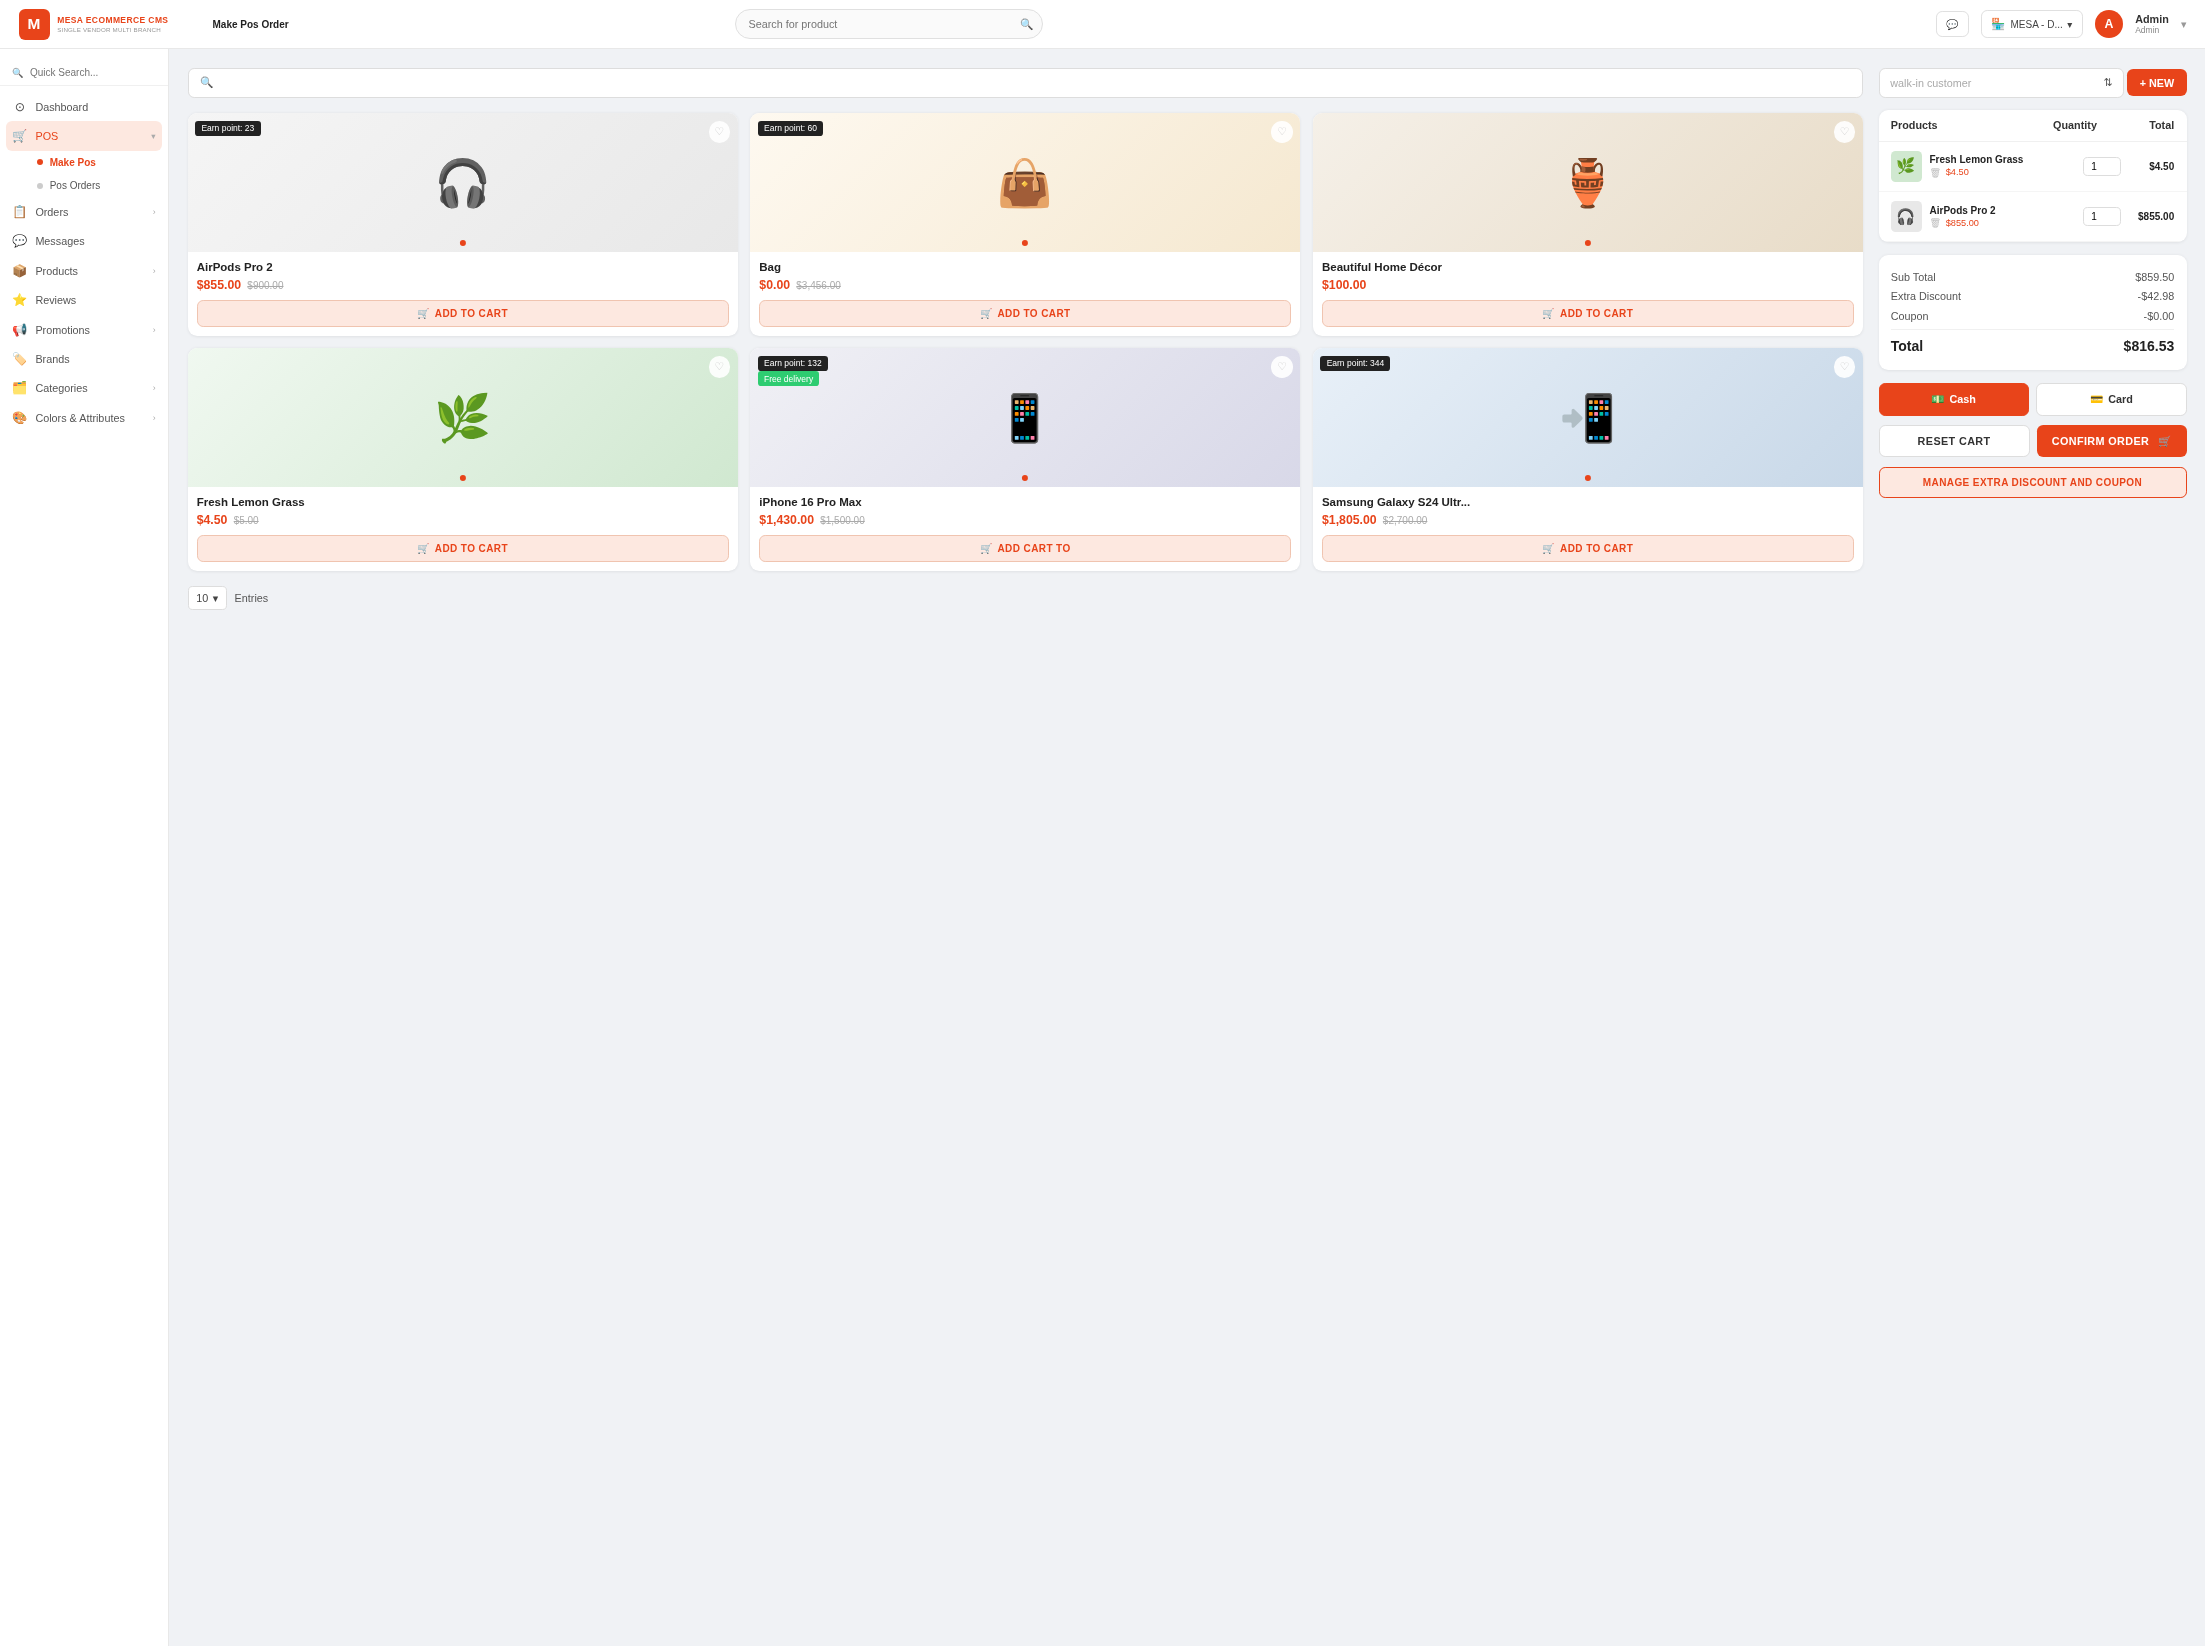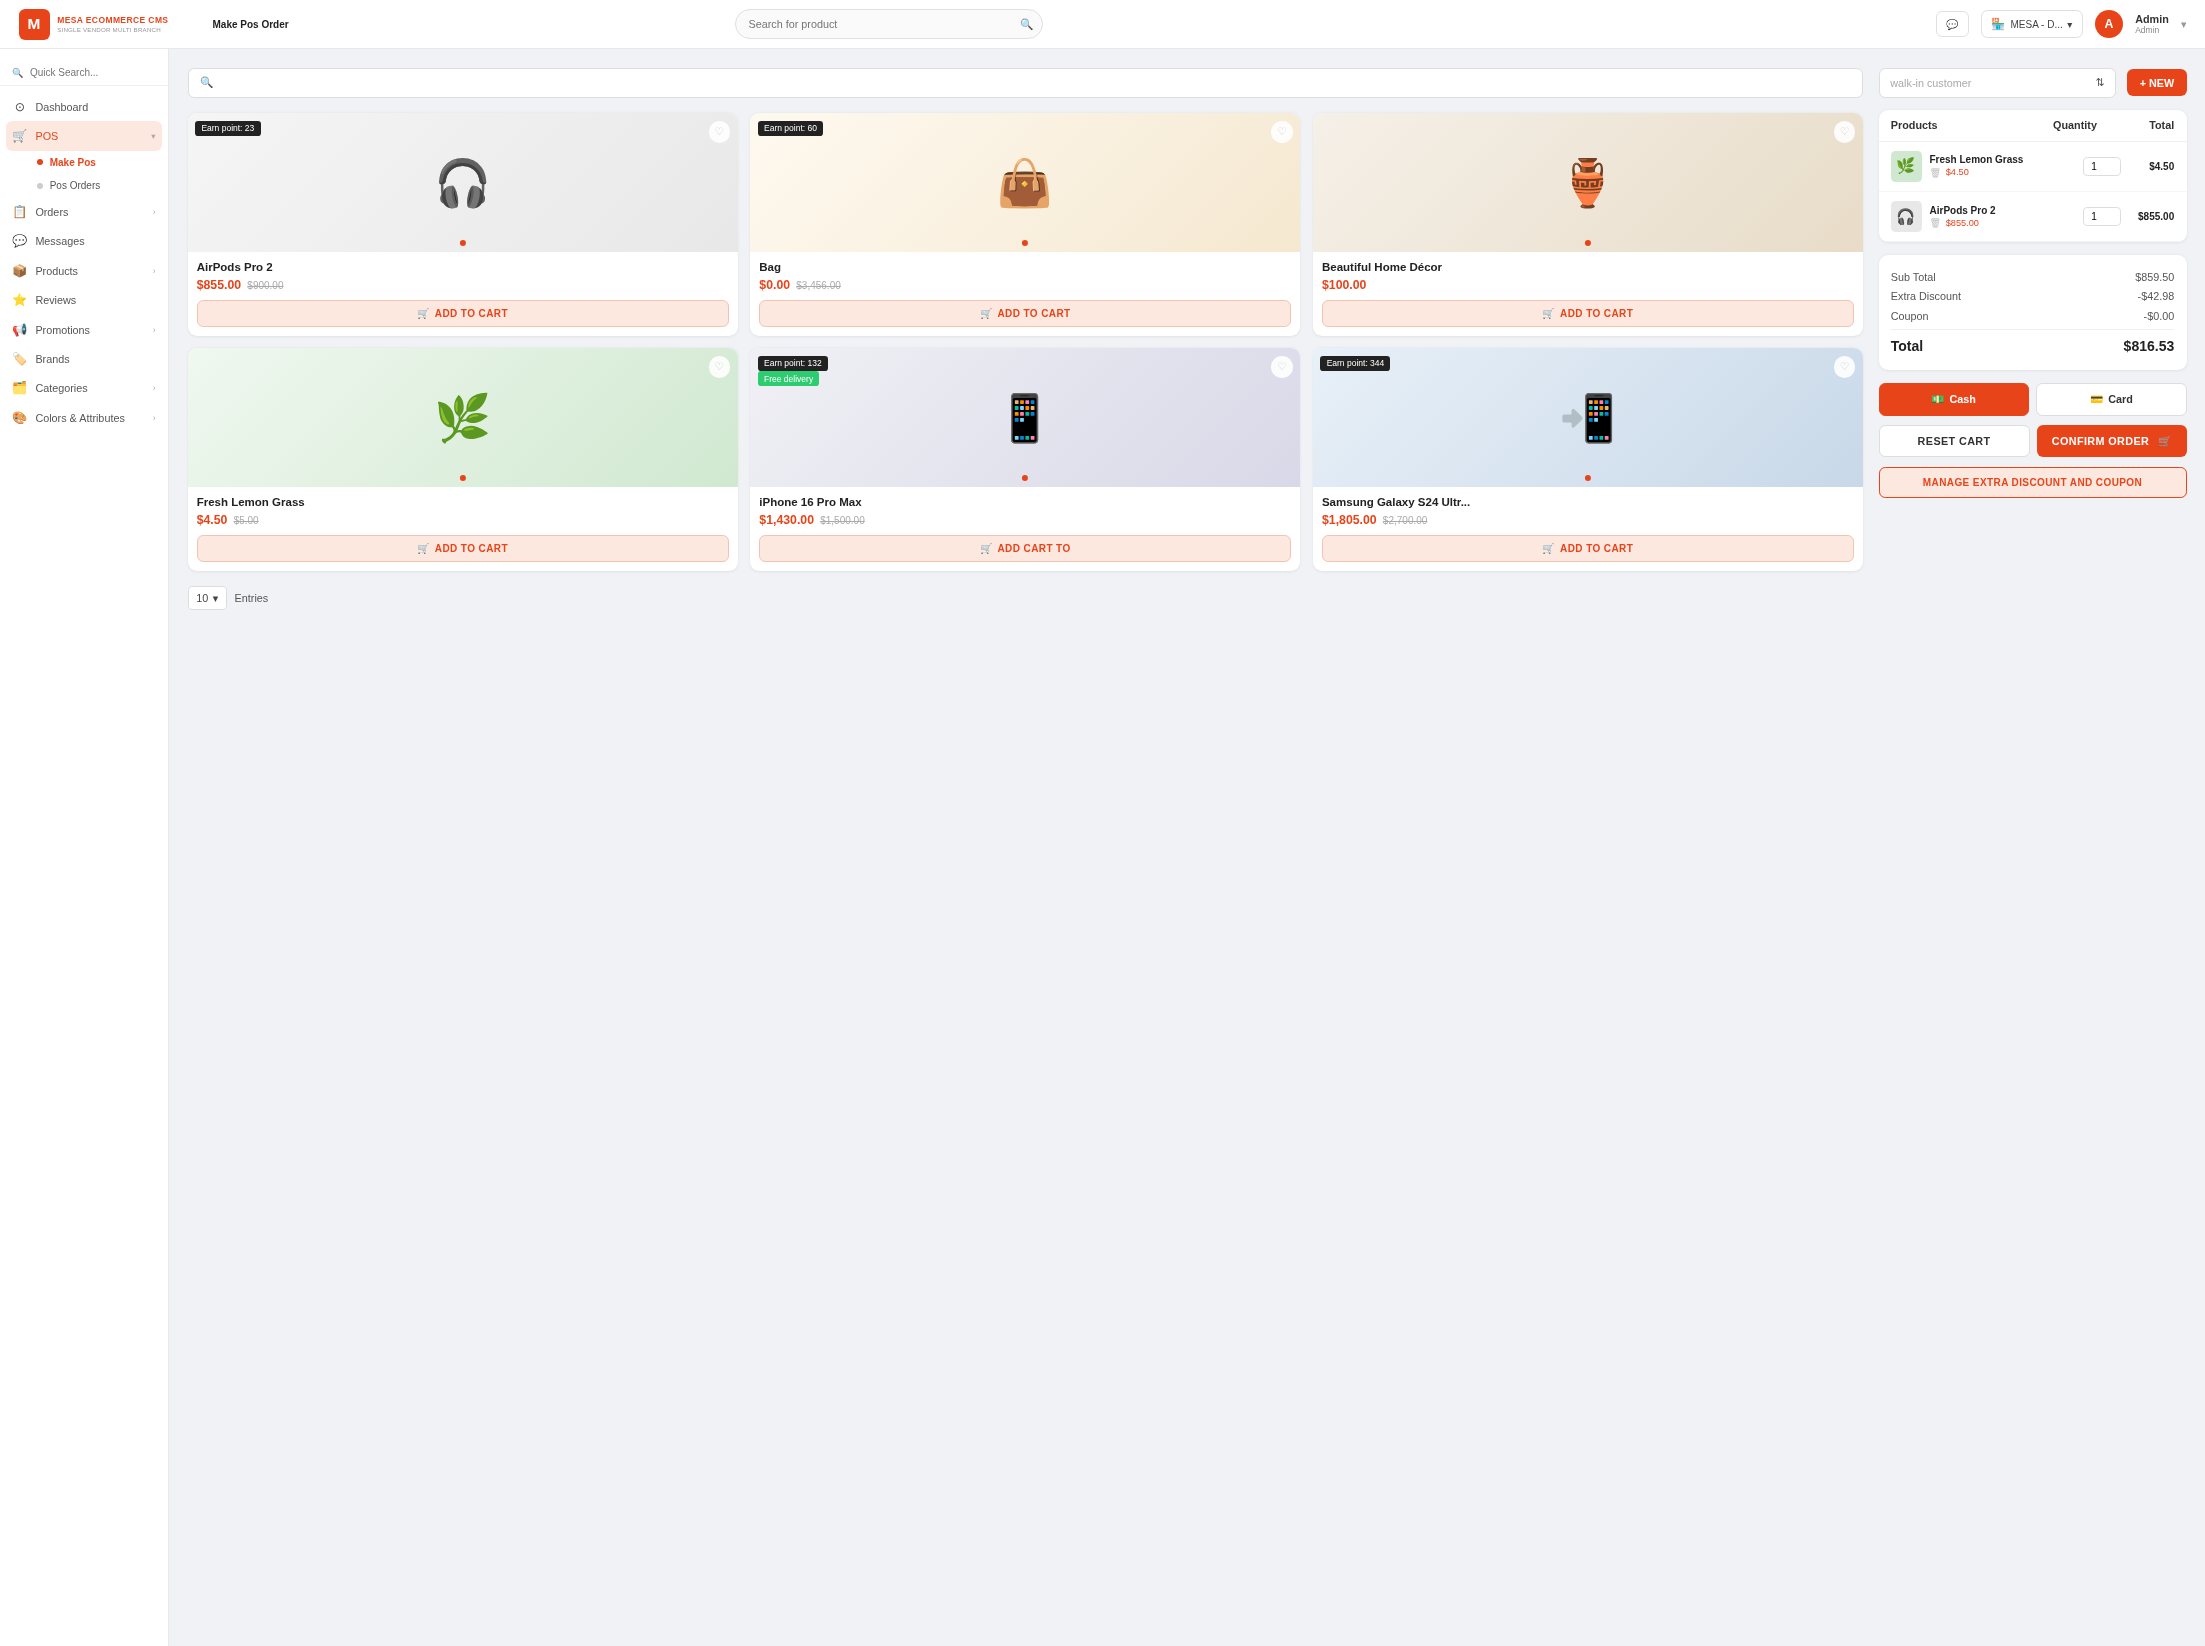--- a/index.html
+++ b/index.html
@@ -71,21 +71,21 @@
     .price-original { font-size: 10px; color: #aaa; text-decoration: line-through; }
     .add-to-cart-btn { width: 100%; padding: 7px; background: #fde8e0; border: 0.8px solid #f0c4b0; border-radius: 6.2px; color: #e8441a; font-size: 10px; font-weight: 600; cursor: pointer; display: flex; align-items: center; justify-content: center; gap: 4.6px; text-transform: uppercase; letter-spacing: 0.4px; }
 
     
     .pagination-bar { display: flex; align-items: center; gap: 7.7px; margin-top: 15.4px; }
     .entries-select { display: flex; align-items: center; gap: 4.6px; border: 0.8px solid #ddd; border-radius: 4.6px; padding: 4.6px 7.7px; background: #fff; cursor: pointer; font-size: 10.8px; color: #444; }
     .entries-label { font-size: 10.8px; color: #555; }
 
     
     .cart-panel { width: 308px; flex-shrink: 0; }
-    .customer-select { display: flex; align-items: center; justify-content: space-between; gap: 11px; margin-bottom: 12.3px; }
+    .customer-select { display: flex; align-items: center; justify-content: space-between; gap: 3px; margin-bottom: 12.3px; }
     .customer-dropdown { flex: 1; border: 0.8px solid #ddd; border-radius: 6.2px; padding: 7.7px 10.8px; background: #fff; display: flex; align-items: center; justify-content: space-between; cursor: pointer; font-size: 10.8px; color: #555; }
     .new-btn { background: #e8441a; color: #fff; border: none; border-radius: 6.2px; padding: 7.7px 12.3px; font-size: 10.8px; font-weight: 600; cursor: pointer; display: flex; align-items: center; gap: 4.6px; white-space: nowrap; }
     .cart-table { background: #fff; border-radius: 9.2px; overflow: hidden; box-shadow: 0 0.8px 3.1px rgba(0,0,0,0.07); margin-bottom: 12.3px; }
     .cart-table-header { display: grid; grid-template-columns: 1fr 62px 62px; gap: 6.2px; padding: 9.2px 12.3px; border-bottom: 0.8px solid #f0f0f0; font-weight: 600; font-size: 10.8px; color: #333; }
     .cart-item { display: flex; align-items: center; gap: 7.7px; padding: 9.2px 12.3px; border-bottom: 0.8px solid #f5f5f5; }
     .cart-item-img { width: 31px; height: 31px; border-radius: 4.6px; background: #f0f0f0; object-fit: cover; display: flex; align-items: center; justify-content: center; overflow: hidden; flex-shrink: 0; }
     .cart-item-details { flex: 1; }
     .cart-item-name { font-size: 10px; font-weight: 600; color: #222; }
     .cart-item-price { font-size: 9.2px; color: #e8441a; display: flex; align-items: center; gap: 4.6px; margin-top: 1.5px; }
     .cart-qty-input { width: 38px; border: 0.8px solid #ddd; border-radius: 4.6px; padding: 3.1px 6.2px; text-align: center; font-size: 10px; }

